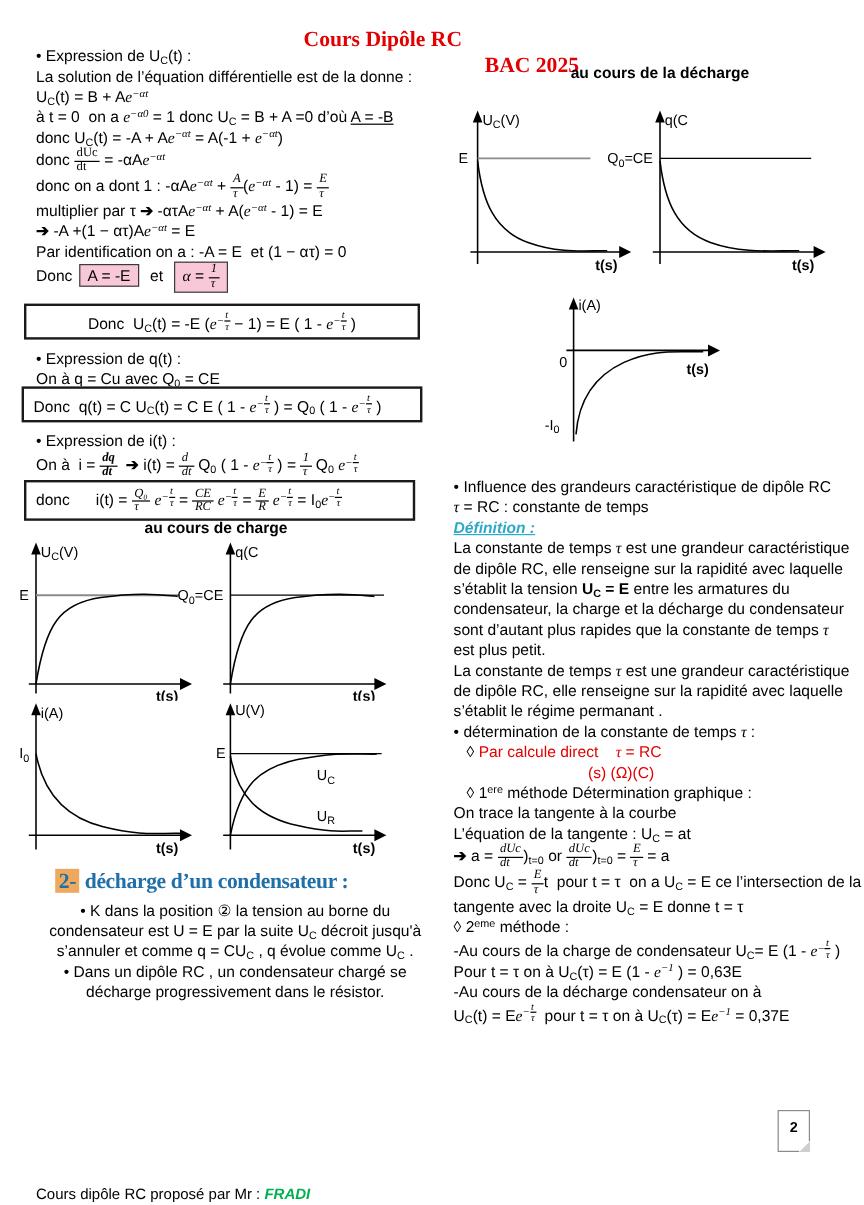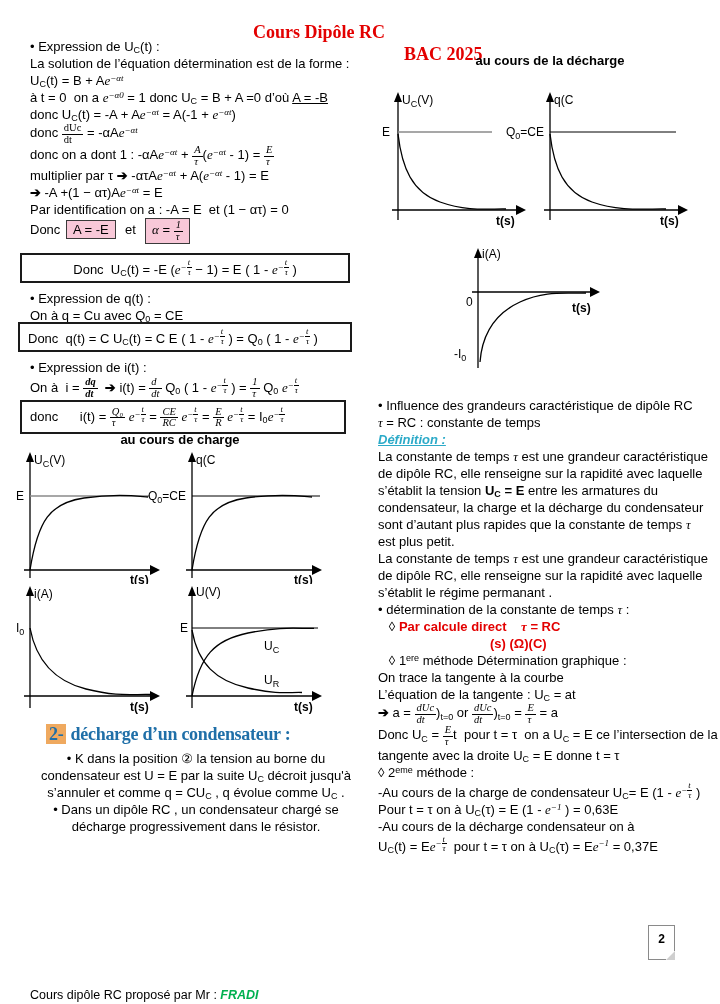--- a/index.html
+++ b/index.html
@@ -8,21 +8,21 @@
   .abs{position:absolute;}
   .title{font-family:"Liberation Serif",serif;font-weight:bold;color:#e30000;font-size:18px;}
   .tline{white-space:pre-wrap;line-height:17px;min-height:17px;}
   sup{font-size:9px;vertical-align:0.5em;line-height:0;}
   sub{font-size:9px;vertical-align:-0.25em;line-height:0;}
   .m{font-family:"Liberation Serif",serif;font-style:italic;}
   .mb{font-family:"Liberation Serif",serif;font-style:italic;font-weight:bold;}
   .ms{font-family:"Liberation Serif",serif;}
   .b{font-weight:bold;}
   .u{text-decoration:underline;}
-  .red{color:#e30000;font-weight:bold;}
+  .red{color:#e30000;font-weight:normal;}
   .def{color:#2baac8;font-weight:bold;font-style:italic;text-decoration:underline;}
   .arr{font-weight:bold;}
   .hl{background:#f8c8d8;border:1px solid #3a3a3a;padding:1px 6px;margin:0 2px;display:inline-block;line-height:15px;}
   .frac{display:inline-flex;flex-direction:column;text-align:left;vertical-align:middle;line-height:1;}
   .frac .num{border-bottom:1px solid #000;padding:0 2px;font-size:10.5px;}
   .frac .den{padding:0 2px;font-size:10.5px;}
   .supfrac{display:inline-flex;align-items:center;vertical-align:0.45em;font-size:9px;
            font-family:"Liberation Serif",serif;font-style:italic;}
   .supfrac .num{border-bottom:1px solid #000;padding:0 1px;font-size:8.5px;}
   .supfrac .den{padding:0 1px;font-size:8.5px;}
@@ -51,21 +51,21 @@
 </head>
 <body>
 
 <div class="page">
 
   <span class="abs title" style="left:253px;top:22px;">Cours Dipôle RC</span>
   <span class="abs title" style="left:404px;top:16px;margin-top:28px;">BAC 2025</span>
 
   <div class="abs" style="left:30px;top:38px;width:332px;">
       <div class="tline"><span>• Expression de U</span><sub>C</sub><span>(t) :</span></div>
-      <div class="tline"><span>La solution de l’équation détermination est de la forme :</span></div>
+      <div class="tline"><span>La solution de l’équation différentielle est de la donne :</span></div>
       <div class="tline"><span>U</span><sub>C</sub><span>(t) = B + A</span><span class="m">e</span><sup class="m">−αt</sup></div>
       <div class="tline"><span>à t = 0  on a </span><span class="m">e</span><sup class="m">−α0</sup><span> = 1 donc U</span><sub>C</sub><span> = B + A =0 d’où </span><span class="u">A = -B</span></div>
       <div class="tline"><span>donc U</span><sub>C</sub><span>(t) = -A + A</span><span class="m">e</span><sup class="m">−αt</sup><span> = A(-1 + </span><span class="m">e</span><sup class="m">−αt</sup><span>)</span></div>
       <div class="tline"><span>donc </span><span class="frac ms"><span class="num">dUc</span><span class="den">dt</span></span><span> = -αA</span><span class="m">e</span><sup class="m">−αt</sup></div>
       <div class="tline"><span>donc on a dont 1 : -αA</span><span class="m">e</span><sup class="m">−αt</sup><span> + </span><span class="frac m"><span class="num">A</span><span class="den">τ</span></span><span>(</span><span class="m">e</span><sup class="m">−αt</sup><span> - 1) = </span><span class="frac m"><span class="num">E</span><span class="den">τ</span></span></div>
       <div class="tline"><span>multiplier par τ </span><span class="arr">➔</span><span> -ατA</span><span class="m">e</span><sup class="m">−αt</sup><span> + A(</span><span class="m">e</span><sup class="m">−αt</sup><span> - 1) = E</span></div>
       <div class="tline"><span class="arr">➔</span><span> -A +(1 − ατ)A</span><span class="m">e</span><sup class="m">−αt</sup><span> = E</span></div>
       <div class="tline"><span>Par identification on a : -A = E  et (1 − ατ) = 0</span></div>
       <div class="tline"><span>Donc </span><span class="hl"><span>A = -E</span></span><span>  et  </span><span class="hl"><span class="m">α</span><span> = </span><span class="frac m"><span class="num">1</span><span class="den">τ</span></span></span></div>
     </div>

